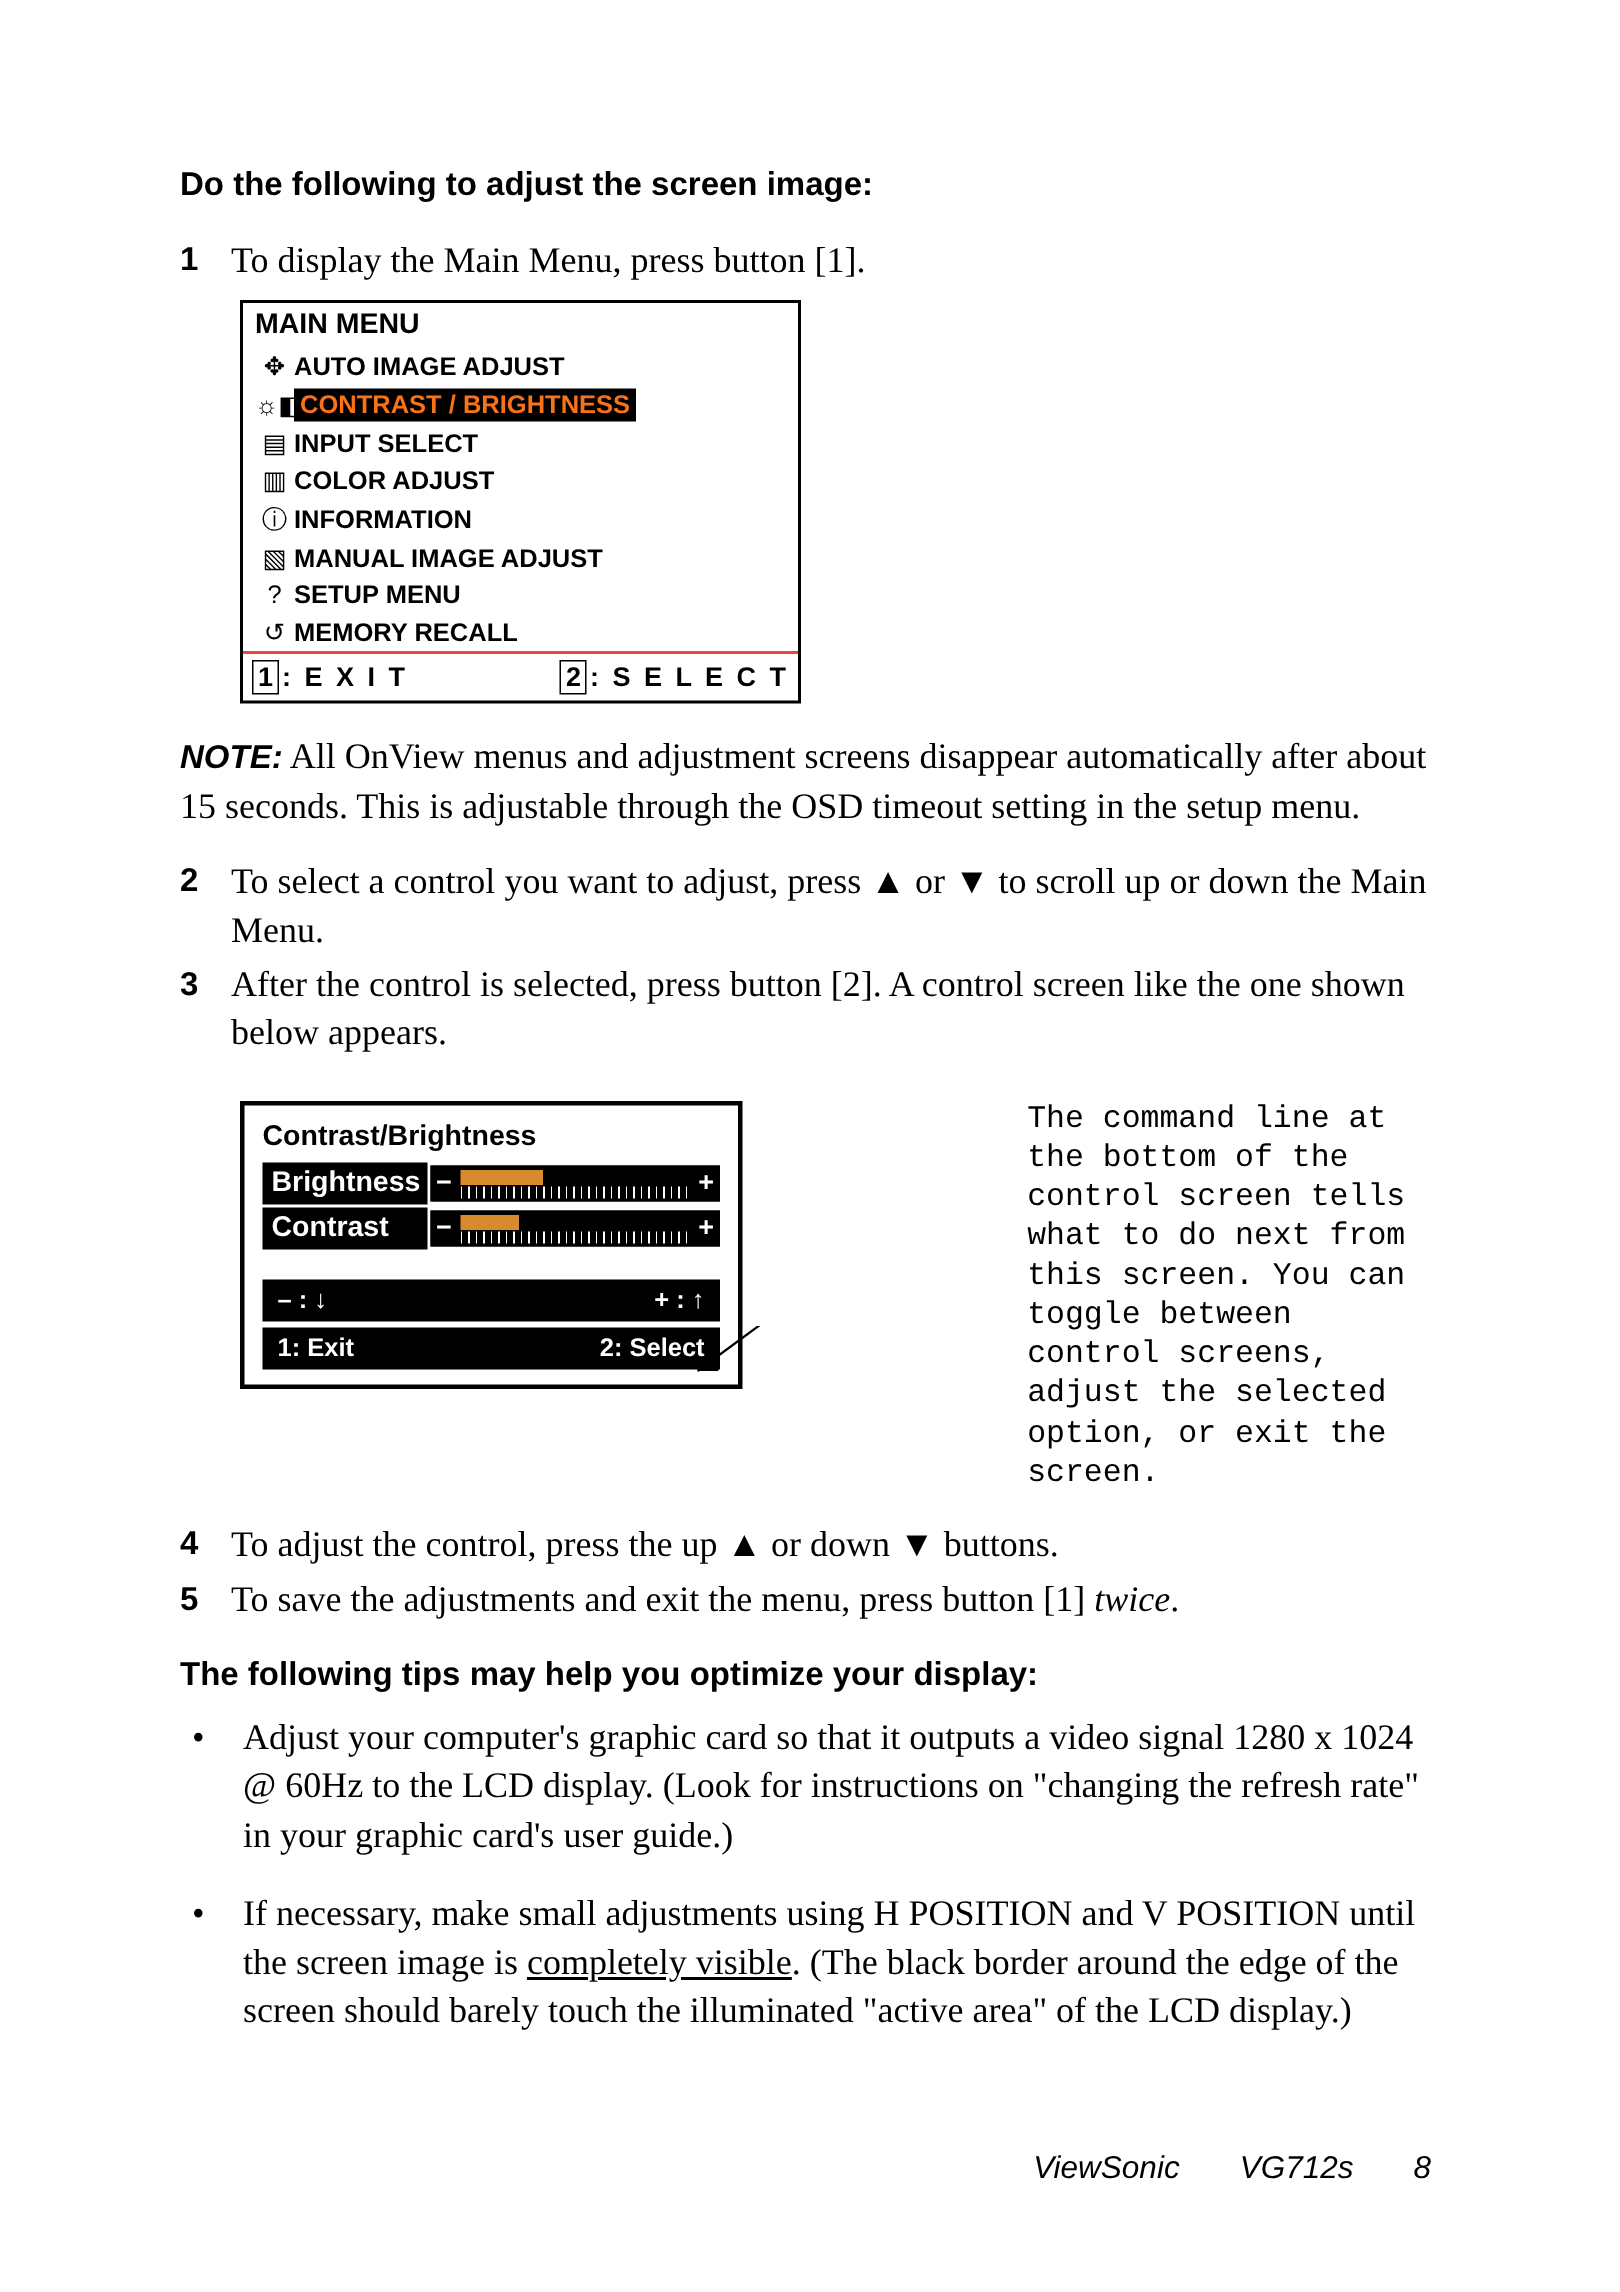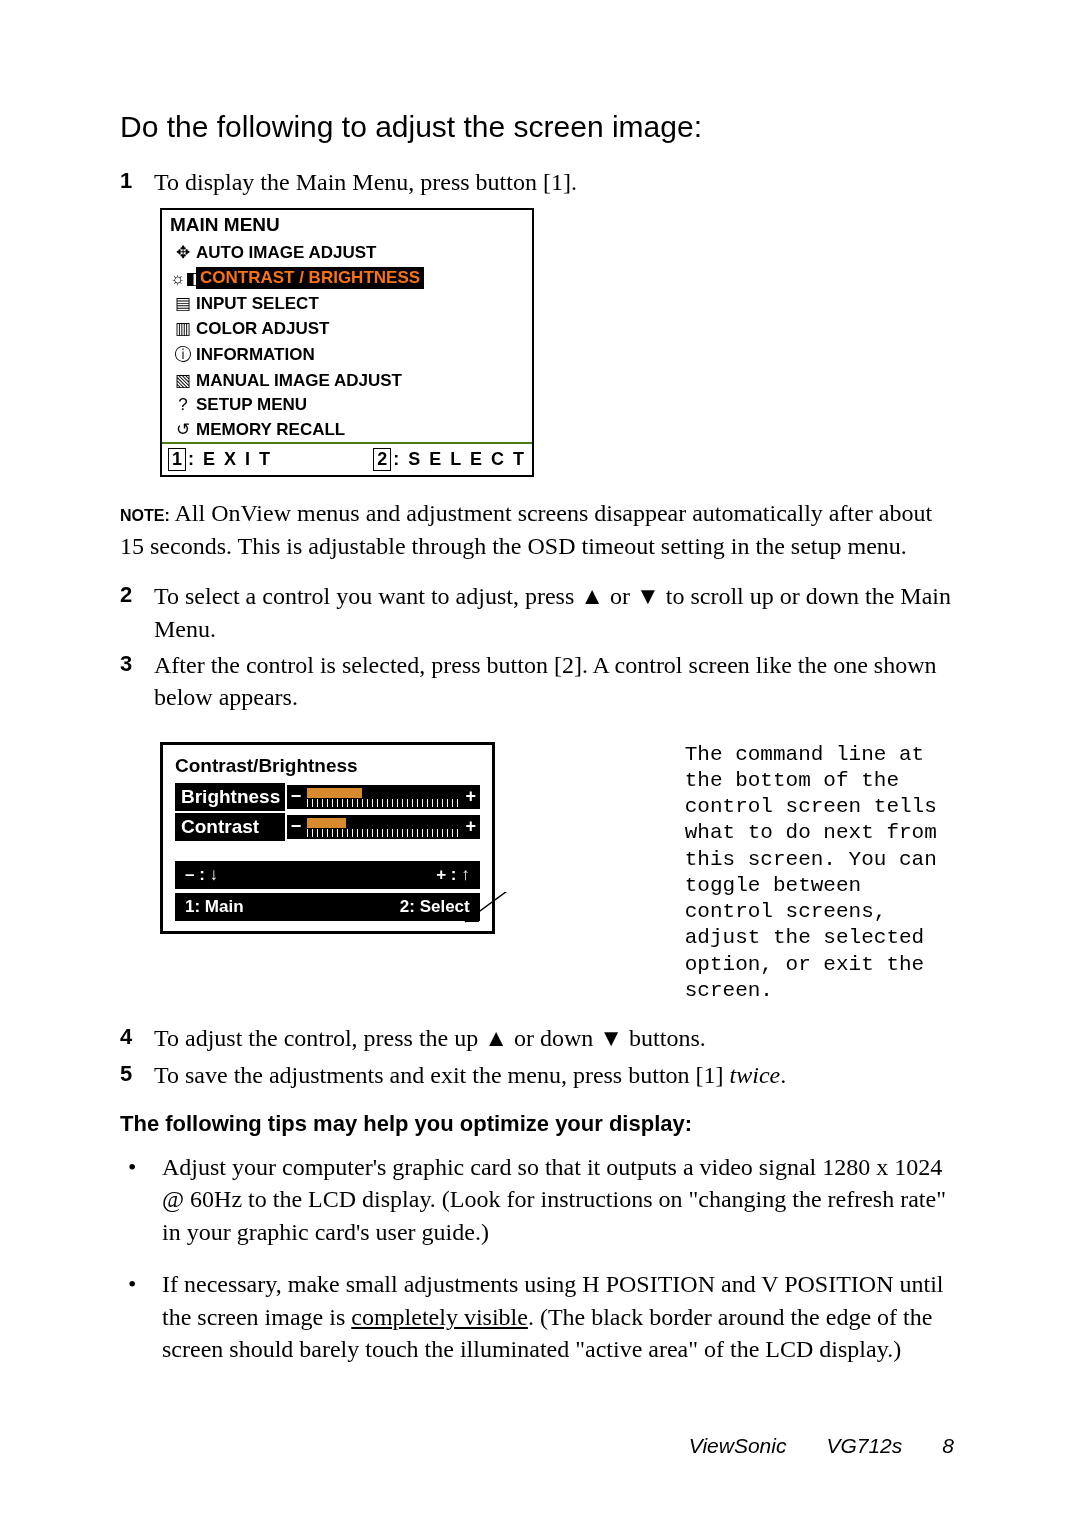--- a/index.html
+++ b/index.html
@@ -12,22 +12,22 @@
   }
   .page {
     box-sizing: border-box;
     width: 1080px;
     min-height: 1528px;
     padding: 110px 120px 60px 120px;
     position: relative;
   }
   .h-main {
     font-family: Arial, Helvetica, sans-serif;
-    font-weight: normal;
-    font-size: 30px;
+    font-weight: bold;
+    font-size: 22px;
     margin: 0 0 22px 0;
   }
   .step-row {
     display: flex;
     align-items: flex-start;
     margin: 4px 0;
     font-size: 24px;
     line-height: 1.35;
   }
   .step-num {
@@ -66,21 +66,21 @@
     text-align: center;
     font-weight: normal;
     font-size: 17px;
   }
   .osd-item.selected .lbl {
     background: #000;
     color: #f97316;
     padding: 1px 4px;
   }
   .osd-foot {
-    border-top: 2px solid #4d7c0f;
+    border-top: 2px solid #ef4444;
     display: flex;
     padding: 4px 6px;
     font-weight: bold;
     font-size: 18px;
     letter-spacing: 2px;
     font-family: Arial, Helvetica, sans-serif;
   }
   .osd-foot .key {
     display: inline-block;
     border: 1.5px solid #000;
@@ -91,21 +91,22 @@
   .osd-foot .left { flex: 1; }
   .note {
     font-family: "Times New Roman", Times, serif;
     font-size: 24px;
     line-height: 1.35;
     margin: 18px 0;
   }
   .note .note-label {
     font-family: Arial, Helvetica, sans-serif;
     font-weight: bold;
-    font-size: 16px;
+    font-size: 22px;
+    font-style: italic;
   }
   
   .fig2 {
     display: flex;
     align-items: flex-start;
     margin: 28px 0 18px 40px;
   }
   .ctrl-box {
     border: 3px solid #000;
     width: 340px;
@@ -330,21 +331,21 @@
               <div class="ticks"></div>
             </div>
           <div class="plus">+</div>
         </div>
       </div>
       <div class="ctrl-foot1">
         <span>– : ↓</span>
         <span>+ : ↑</span>
       </div>
       <div class="ctrl-foot2">
-        <span>1: Main</span>
+        <span>1: Exit</span>
         <span>2: Select</span>
       </div>
     </div>
 
     <svg class="callout-svg" viewBox="0 0 230 40">
       <line x1="10" y1="30" x2="200" y2="-110" stroke="#000" stroke-width="1.5"></line>
       <polygon points="10,30 22,20 24,30" fill="#000"></polygon>
     </svg>
 
     <div class="callout-text">The command line at the bottom of the control screen tells what to do next from this screen. You can toggle between control screens, adjust the selected option, or exit the screen.</div>

